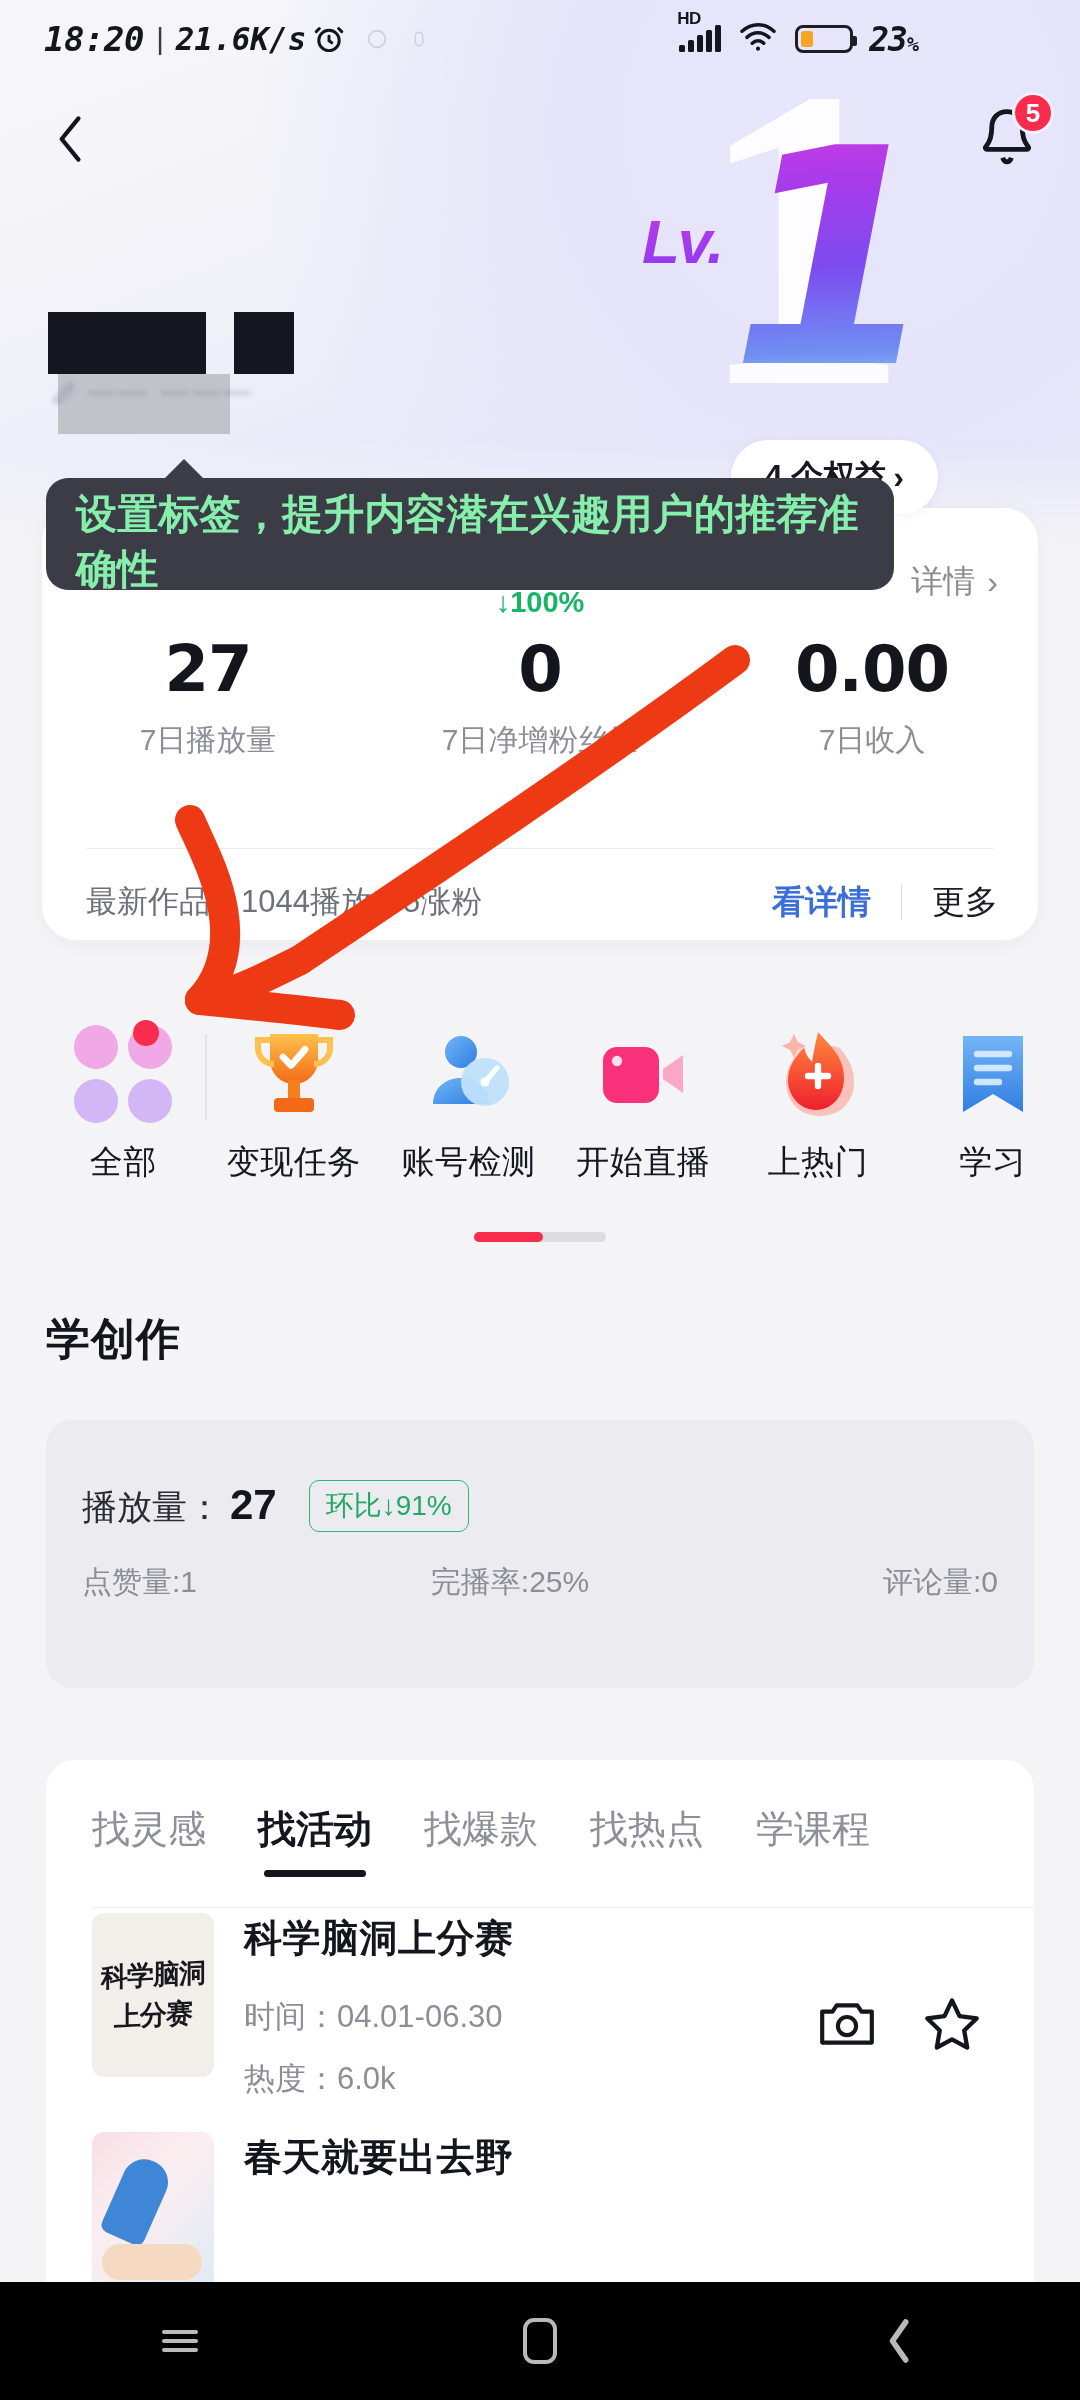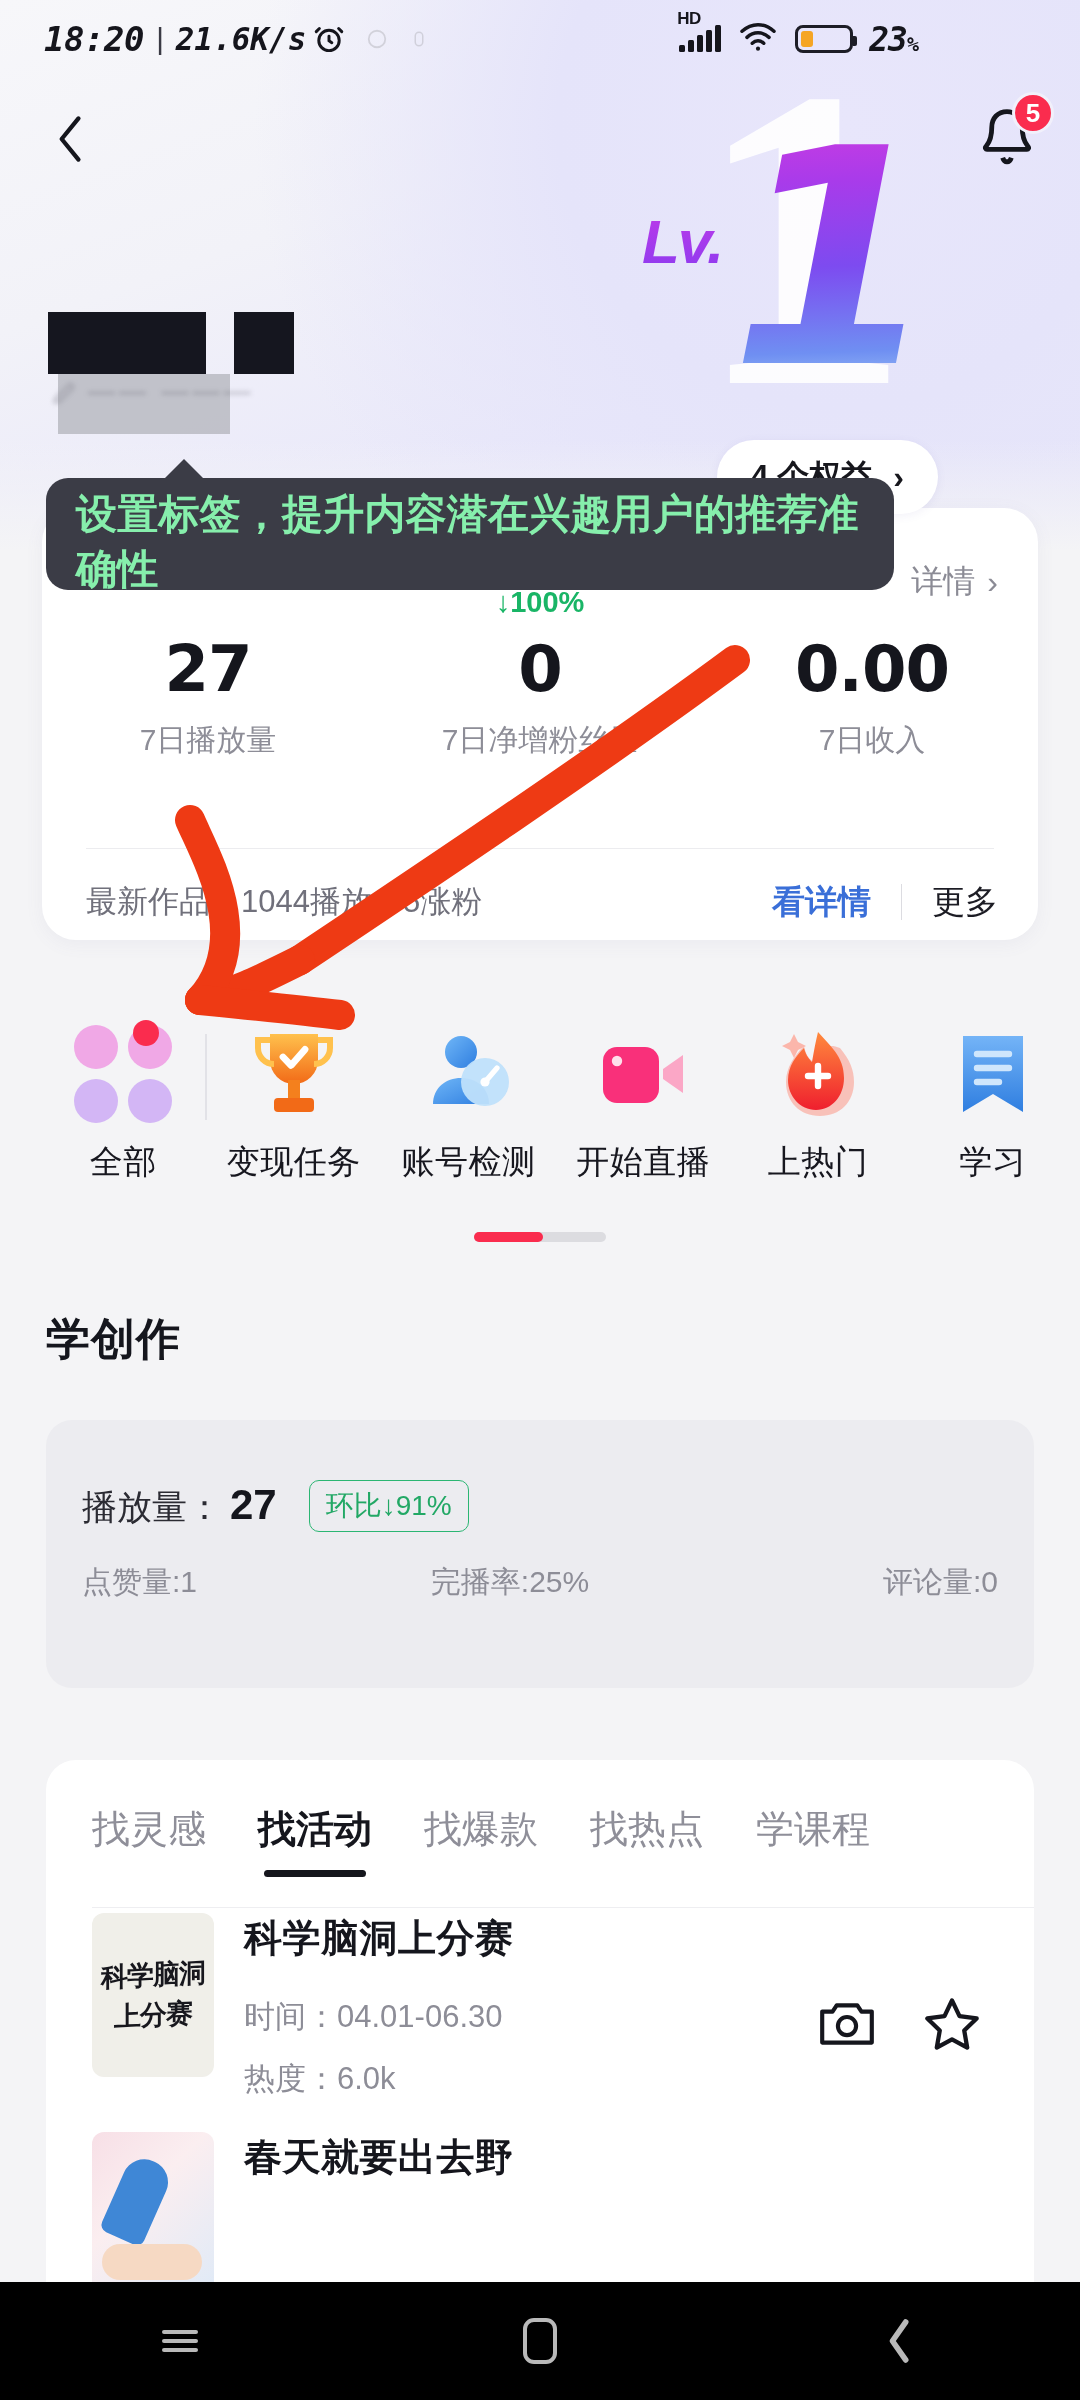--- a/index.html
+++ b/index.html
@@ -124,21 +124,21 @@
   }
   .user-name-blur { font-size: 27px; color: #6d6d78; letter-spacing: 4px; }
   .gray-mask{
     position:absolute; left:58px; top:374px; width:172px; height:60px;
     background:#b9bac2; opacity:.85;
   }
 
   .benefit-pill {
     position: absolute; right: 142px; top: 440px; z-index: 12;
     background: #fff; border-radius: 40px; height: 74px;
-    padding: 8px 34px; display: flex; align-items: center; gap: 20px;
+    padding: 8px 34px; display: flex; align-items: center; gap: 6px;
     font-size: 32px; font-weight: 600; color: #17171d;
     box-shadow: 0 2px 10px rgba(90,80,160,.08);
     text-align: right;
   }
 
   
   .stats-card {
     position: absolute; left: 42px; top: 508px; width: 996px; height: 432px;
     background: #fff; border-radius: 34px; z-index: 8;
     box-shadow: 0 4px 18px rgba(120,115,160,.07);

